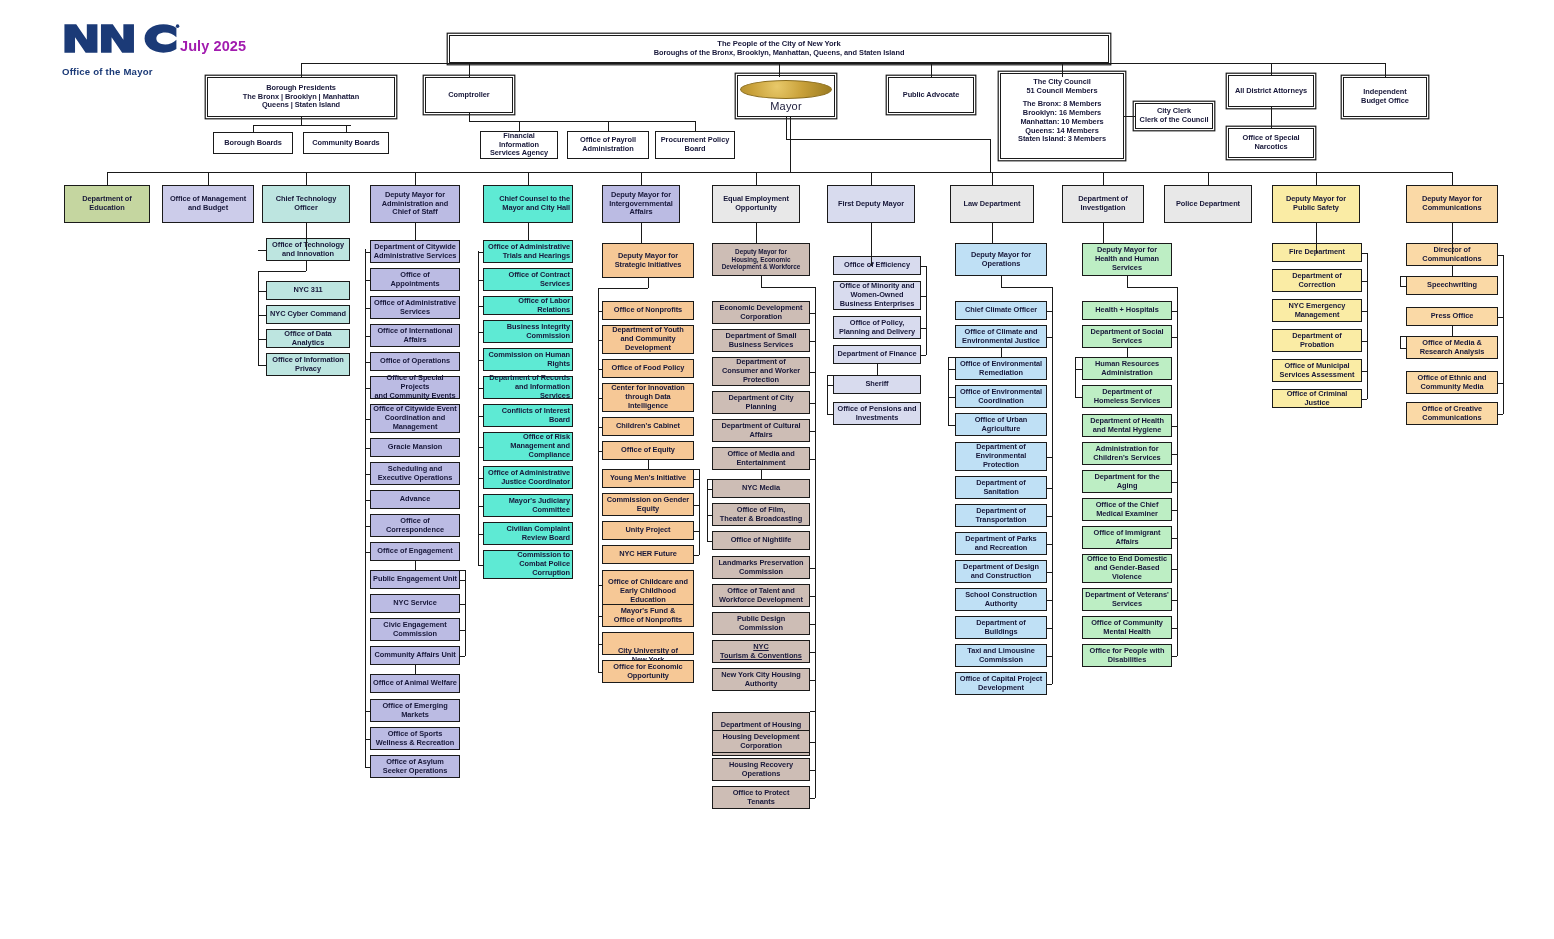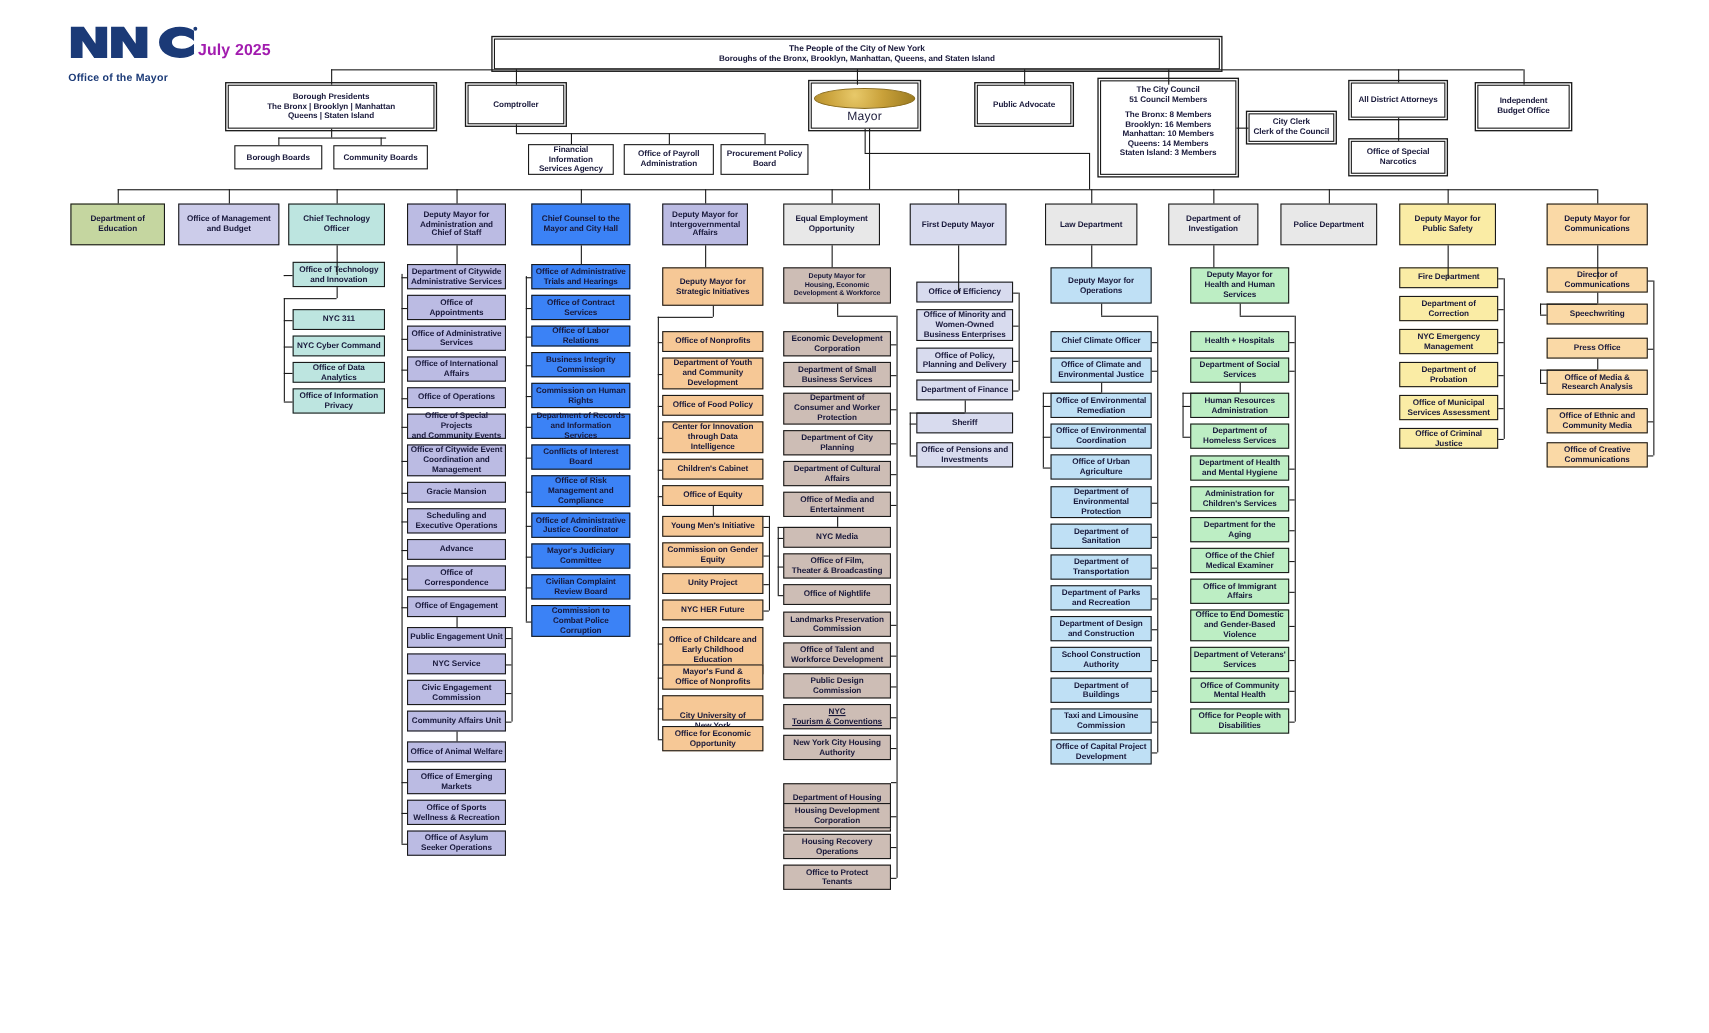--- a/index.html
+++ b/index.html
@@ -26,21 +26,21 @@
     color:#18183a;
     background:#ffffff;
   }
   .node span { display:block; width:100%; }
   .dbl { box-shadow:0 0 0 1.2px #ffffff, 0 0 0 2.4px #1a1a1a; }
   .white   { background:#ffffff; }
   .green   { background:#c5d6a0; }
   .periw   { background:#ccccea; }
   .teal    { background:#bde5e0; }
   .purple  { background:#bbbbe3; }
-  .pink    { background:#3b82f6; }
+  .pink    { background:#5eead4;text-align:right; }
   .grey    { background:#e8e8e8; }
   .lavend  { background:#d8dbee; }
   .orange  { background:#f6c896; }
   .taupe   { background:#cdbdb5; }
   .skyblue { background:#bfe0f5; }
   .mint    { background:#bdeec4; }
   .yellow  { background:#faeca5; }
   .peach   { background:#fad9a6; }
 
   .line { position:absolute; background:#1a1a1a; }

